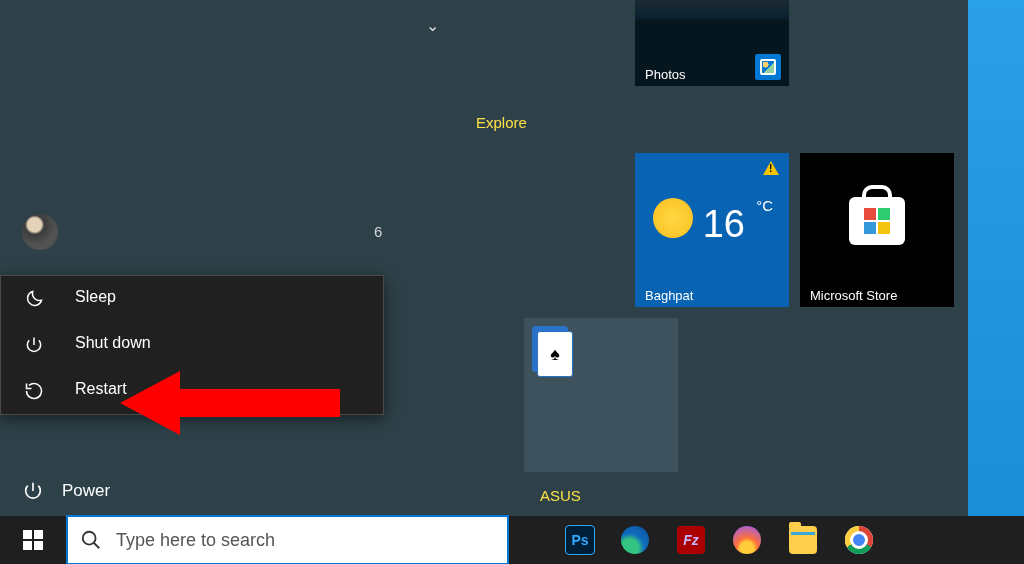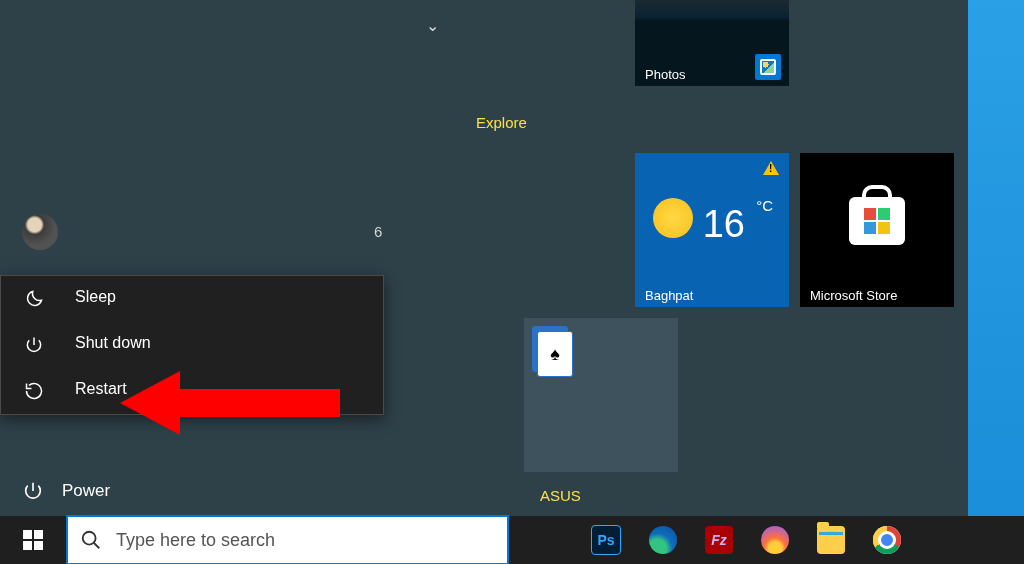--- a/index.html
+++ b/index.html
@@ -248,21 +248,21 @@
     align-items: center;
     color: #555;
     gap: 14px;
     padding-left: 12px;
     font-size: 18px;
   }
   .task-icons {
     display:flex; align-items:center; gap:0; height:48px;
   }
   .task-icons .tbtn {
-    width:56px; height:48px; display:flex; align-items:center; justify-content:flex-end;
+    width:56px; height:48px; display:flex; align-items:center; justify-content:flex-start;
     cursor:pointer;
   }
   .app-icon { width:28px; height:28px; border-radius:4px; display:flex; align-items:center; justify-content:center; font-size:14px; font-weight:bold;}
   .ps { background:#001e36; color:#31a8ff; border:1px solid #31a8ff; }
   .edge { background: radial-gradient(circle at 30% 80%, #33c481 0 30%, #0f6cbd 50%, #0b4f9e 100%); border-radius:50%; }
   .fz { background:#a00; color:#c4b5fd; font-style:italic; }
   .ff { background: radial-gradient(circle at 50% 80%, #ffcd3a 0 25%, #ff7139 40%, #9059ff 100%); border-radius:50%; }
   .explorer { background:#ffcf4b; position:relative; }
   .explorer::before{content:"";position:absolute;left:0;top:-4px;width:12px;height:6px;background:#ffcf4b;border-radius:2px 2px 0 0;}
   .explorer::after{content:"";position:absolute;left:2px;right:2px;top:6px;height:3px;background:#3ba7d9;}

